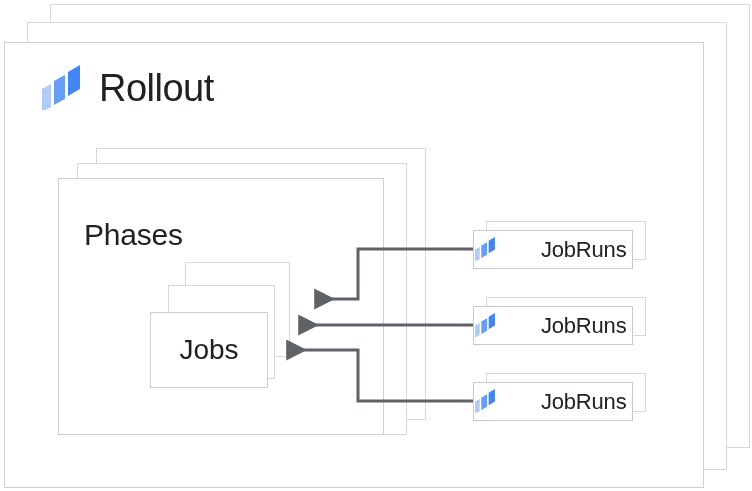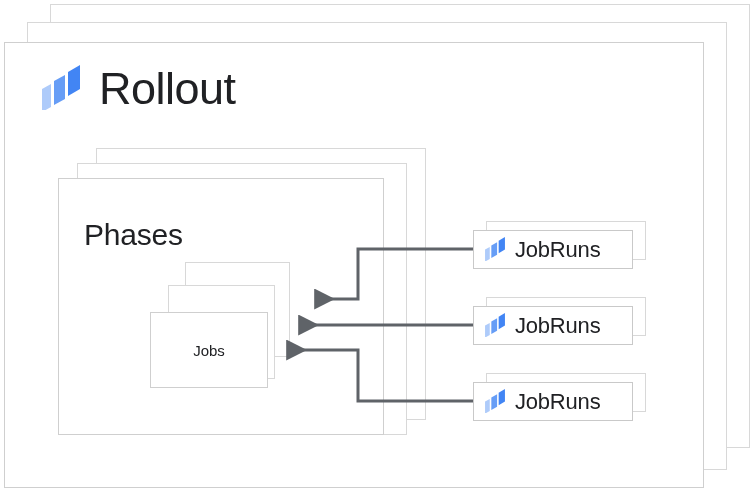--- a/index.html
+++ b/index.html
@@ -39,21 +39,21 @@
   
   .rollout-title-row {
     position: absolute;
     left: 40px;
     top: 62px;
     display: flex;
     align-items: center;
     z-index: 12;
   }
   .rollout-title-text {
-    font-size: 45px;
+    font-size: 38px;
     line-height: 1;
     color: #202124;
     letter-spacing: -0.5px;
     margin-left: 17px;
     font-weight: 400;
   }
 
   
   .phases-back2 { left: 96px; top: 148px; width: 330px; height: 272px; z-index: 4; }
   .phases-back1 { left: 77px; top: 163px; width: 330px; height: 272px; z-index: 5; }
@@ -77,21 +77,21 @@
 
   .jobs-title {
     position: absolute;
     left: 150px;
     top: 312px;
     width: 118px;
     height: 76px;
     display: flex;
     align-items: center;
     justify-content: center;
-    font-size: 15px;
+    font-size: 28px;
     color: #202124;
     z-index: 14;
   }
 
   
   #connectors {
     position: absolute;
     left: 0;
     top: 0;
     width: 752px;
@@ -116,21 +116,21 @@
     position: absolute;
     left: 0;
     top: 0;
     width: 160px;
     height: 39px;
     background: #ffffff;
     border: 1px solid #c9c9c9;
     box-sizing: border-box;
     display: flex;
     align-items: center;
-    padding-left: 10px;
+    gap: 36px;
   }
   .jobrun-label {
     font-size: 22px;
     color: #202124;
     margin-left: 9px;
     line-height: 1;
     letter-spacing: -0.2px;
   }
 
   .g1 { left: 473px; top: 230px; }

